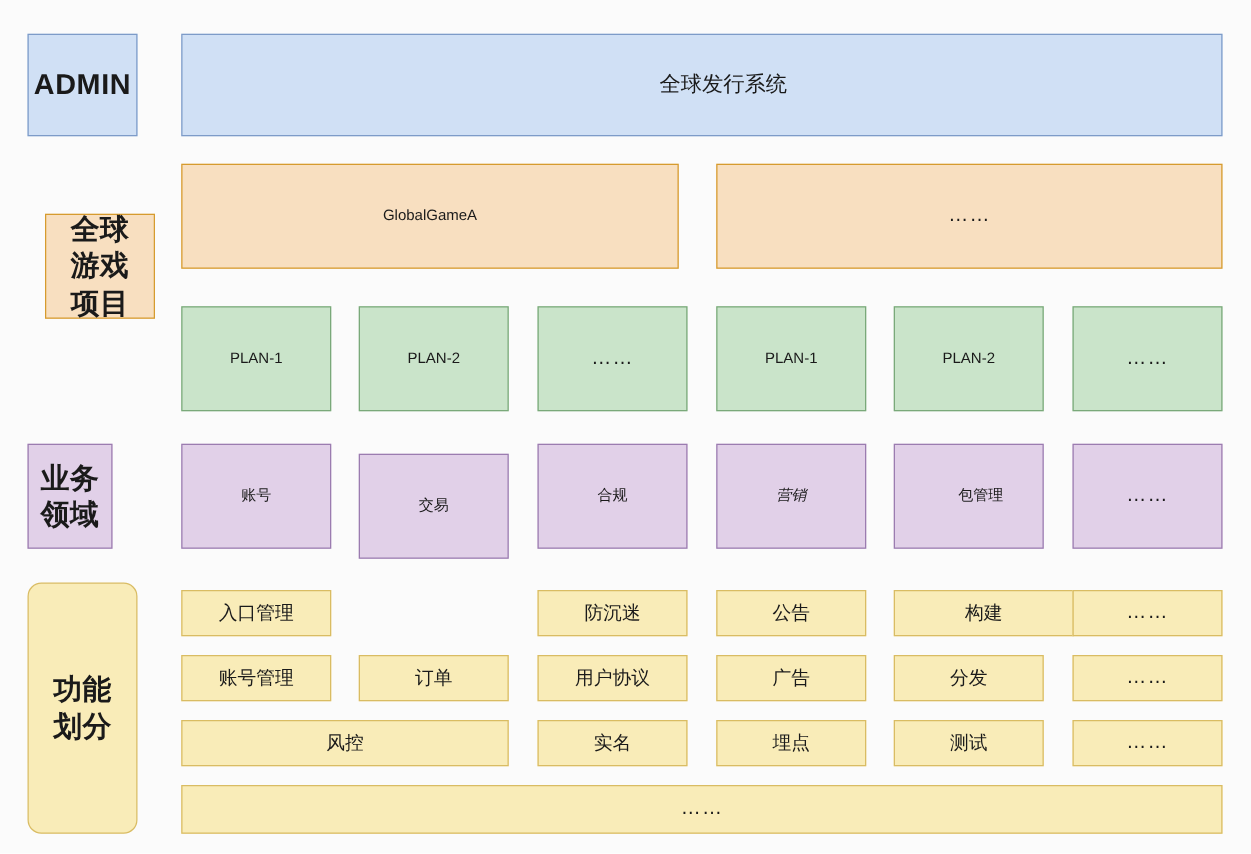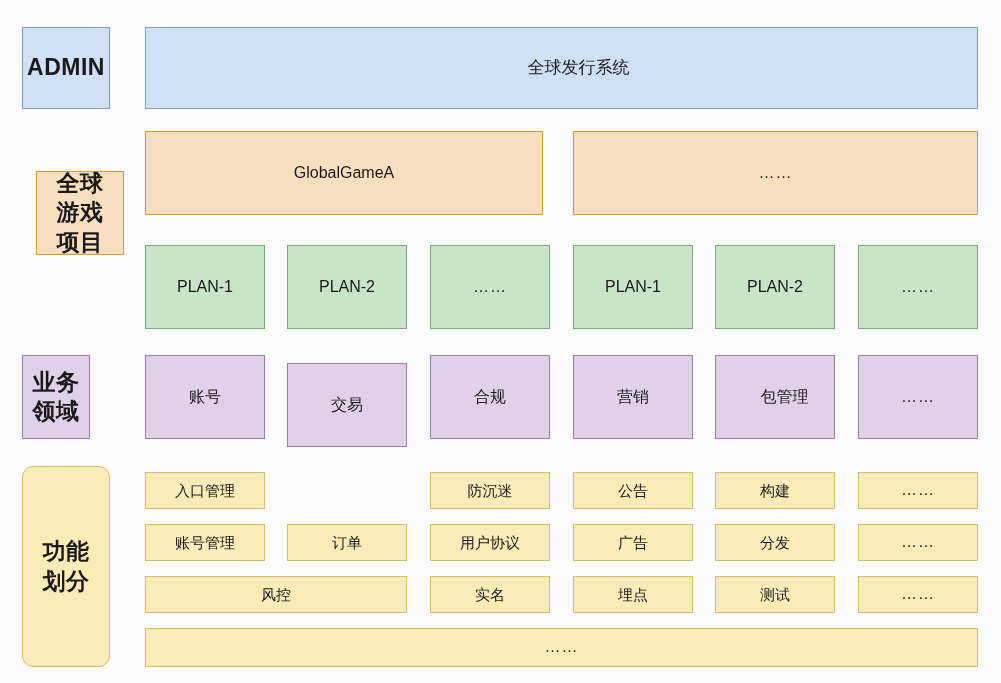--- a/index.html
+++ b/index.html
@@ -34,21 +34,21 @@
     font-size: 23px;
     letter-spacing: 0.5px;
   }
   
   .t-blue   { background: #d0e0f5; border-color: #7d9bc8; }
   .t-orange { background: #f8dfc0; border-color: #d69b2e; }
   .t-green  { background: #cae4ca; border-color: #7aa97a; }
   .t-purple { background: #e1d0e8; border-color: #9b7cb0; }
   .t-yellow { background: #f9ecb8; border-color: #d9bc63; }
 
-  .content { font-size: 16px; font-weight: normal; }
+  .content { font-size: 12px; font-weight: normal; }
   .content-sm { font-size: 15px; font-weight: normal; }
   .ellipsis { font-size: 16px; letter-spacing: 1px; }
   .title-lg { font-size: 17px; }
 </style>
 </head>
 <body>
 
 <div id="canvas">
 
   <div class="box lane-label t-blue" style="left:22px;  top:27px;  width:88px;  height:82px;">ADMIN</div>
@@ -70,31 +70,31 @@
   <div class="box content t-green" style="left:573px; top:245px; width:120px; height:84px;">PLAN-1</div>
   <div class="box content t-green" style="left:715px; top:245px; width:120px; height:84px;">PLAN-2</div>
   <div class="box ellipsis t-green" style="left:858px; top:245px; width:120px; height:84px;">……</div>
 
   <div class="box lane-label t-purple" style="left:22px;  top:355px; width:68px;  height:84px;">业务
 领域</div>
 
   <div class="box content t-purple" style="left:145px; top:355px; width:120px; height:84px;">账号</div>
   <div class="box content t-purple" style="left:287px; top:363px; width:120px; height:84px;">交易</div>
   <div class="box content t-purple" style="left:430px; top:355px; width:120px; height:84px;">合规</div>
-  <div class="box content t-purple" style="left:573px; top:355px; width:120px; height:84px;">营销</div>
+  <div class="box content t-purple" style="left:573px; top:355px; width:120px; height:84px;font-style:italic;">营销</div>
   <div class="box content t-purple" style="left:715px; top:355px; width:120px; height:84px;padding-left:19px;">包管理</div>
   <div class="box ellipsis t-purple" style="left:858px; top:355px; width:120px; height:84px;">……</div>
 
   <div class="box lane-label t-yellow" style="left:22px;  top:466px; width:88px;  height:201px;border-radius:11px;">功能
 划分</div>
 
   <div class="box content-sm t-yellow" style="left:145px; top:472px; width:120px; height:37px;">入口管理</div>
   <div class="box content-sm t-yellow" style="left:430px; top:472px; width:120px; height:37px;">防沉迷</div>
   <div class="box content-sm t-yellow" style="left:573px; top:472px; width:120px; height:37px;">公告</div>
-  <div class="box content-sm t-yellow" style="left:715px; top:472px; width:120px; height:37px;">构建</div>
+  <div class="box content-sm t-yellow" style="left:715px; top:472px; width:144px; height:37px;">构建</div>
   <div class="box ellipsis t-yellow" style="left:858px; top:472px; width:120px; height:37px;">……</div>
 
   <div class="box content-sm t-yellow" style="left:145px; top:524px; width:120px; height:37px;">账号管理</div>
   <div class="box content-sm t-yellow" style="left:287px; top:524px; width:120px; height:37px;">订单</div>
   <div class="box content-sm t-yellow" style="left:430px; top:524px; width:120px; height:37px;">用户协议</div>
   <div class="box content-sm t-yellow" style="left:573px; top:524px; width:120px; height:37px;">广告</div>
   <div class="box content-sm t-yellow" style="left:715px; top:524px; width:120px; height:37px;">分发</div>
   <div class="box ellipsis t-yellow" style="left:858px; top:524px; width:120px; height:37px;">……</div>
 
   <div class="box content-sm t-yellow" style="left:145px; top:576px; width:262px; height:37px;">风控</div>

